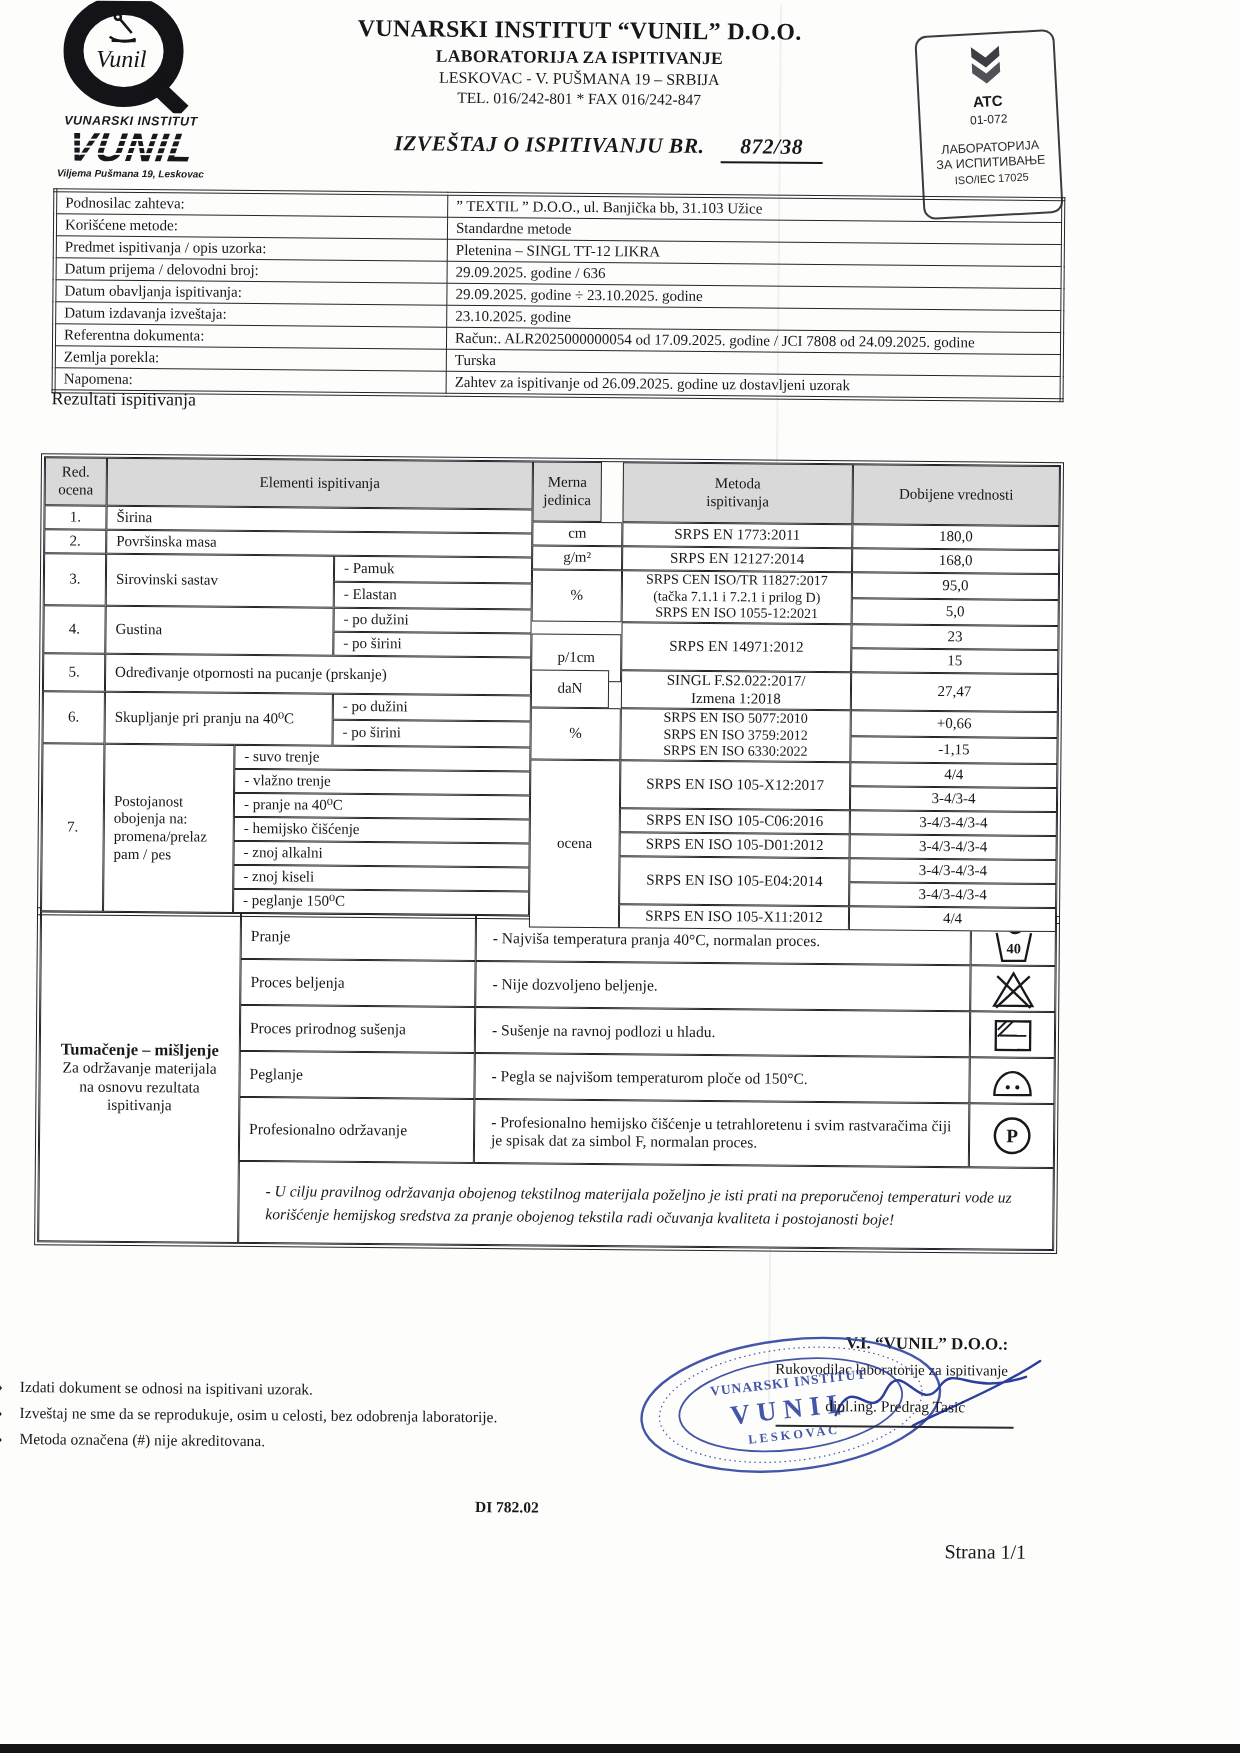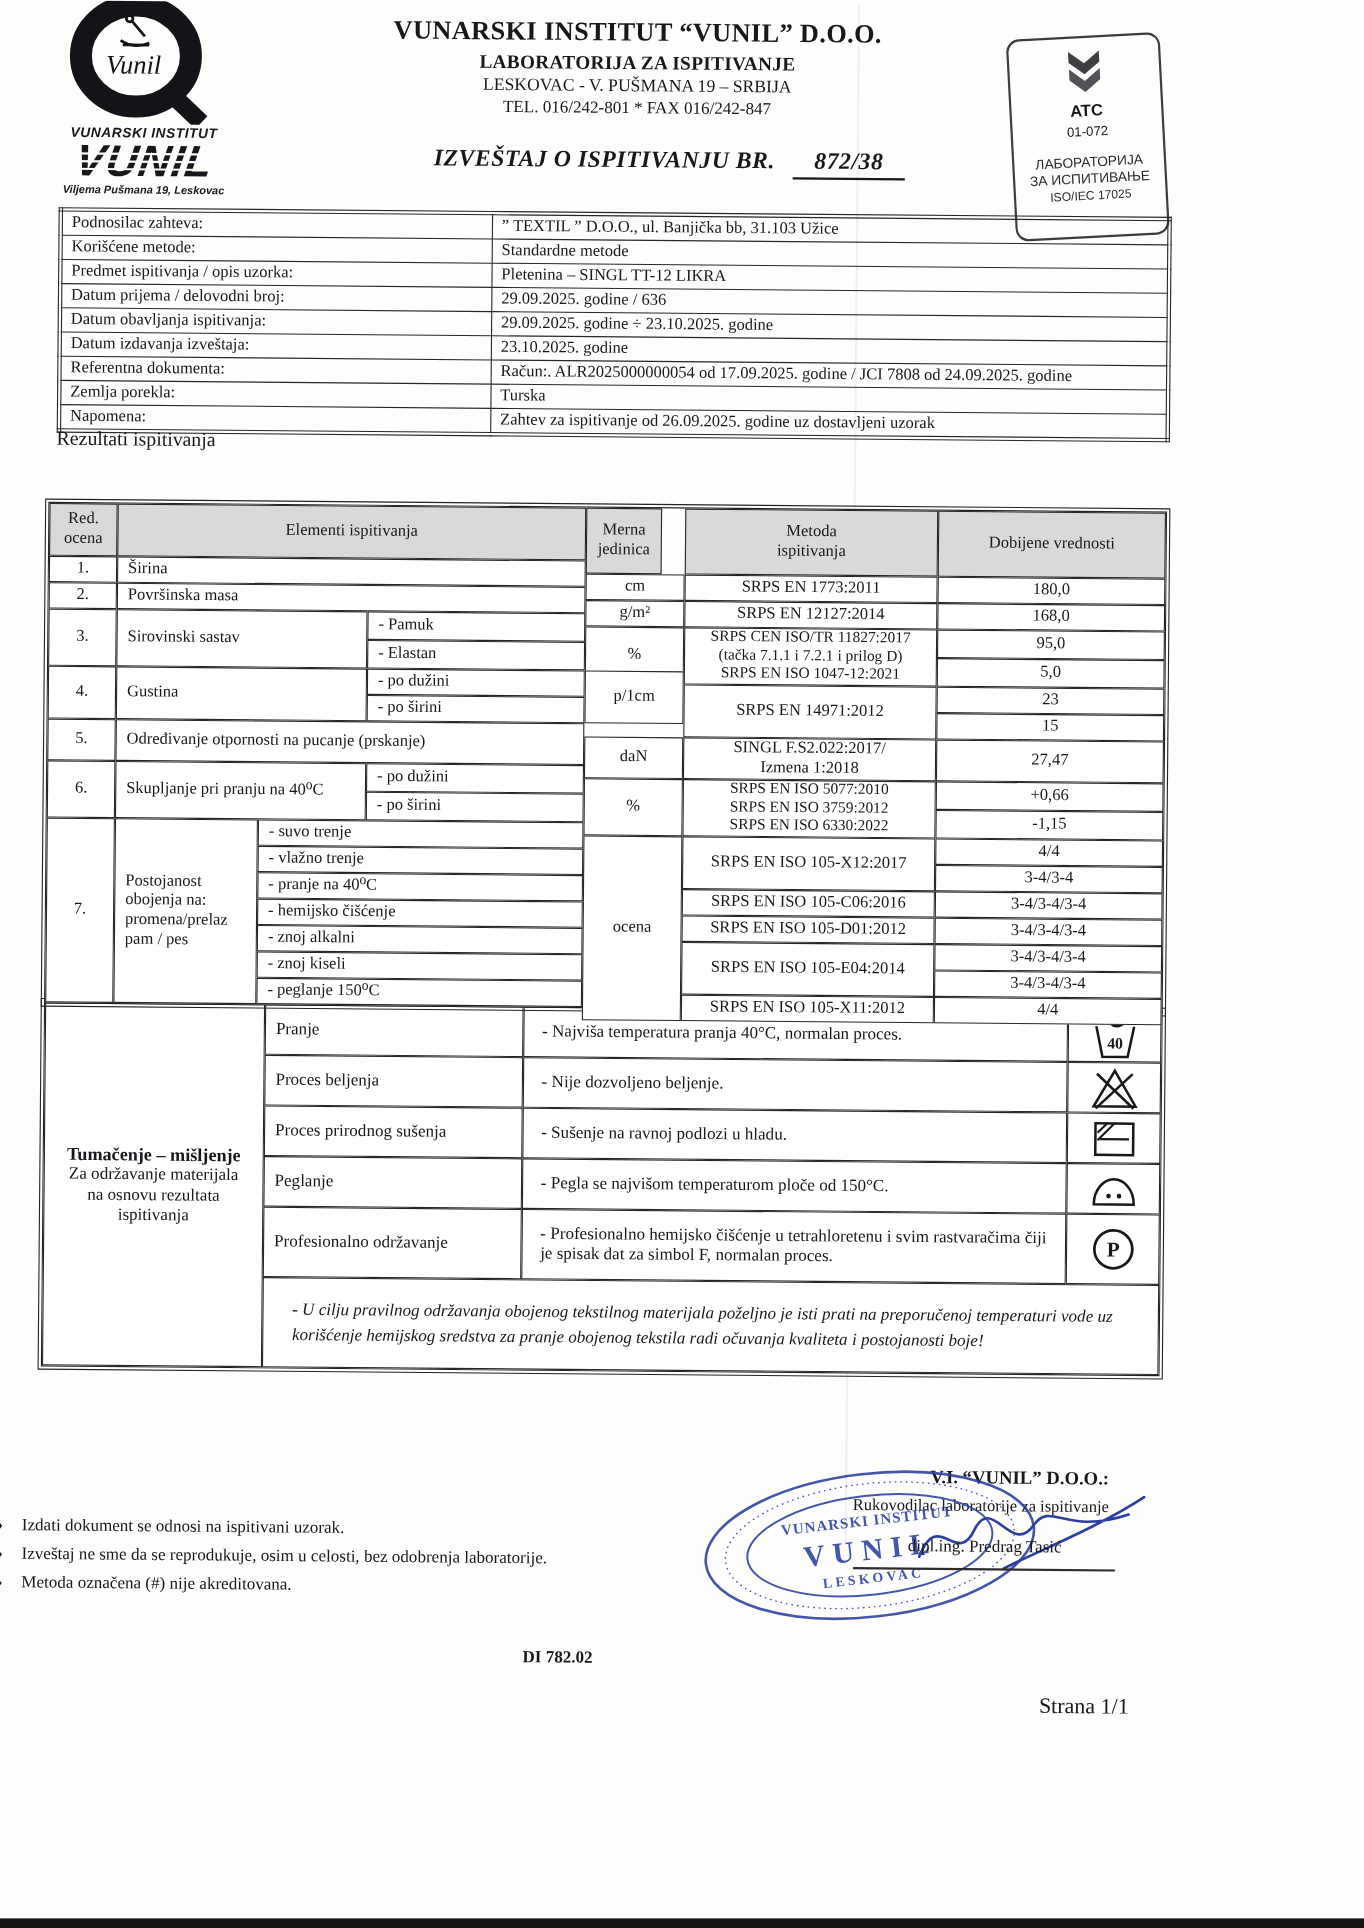--- a/index.html
+++ b/index.html
@@ -225,31 +225,31 @@
     <div class="cell l" style="left:192px;top:310px;width:296px;height:24px">- vlažno trenje</div>
     <div class="cell l" style="left:192px;top:334px;width:296px;height:24px">- pranje na 40⁰C</div>
     <div class="cell l" style="left:192px;top:358px;width:296px;height:24px">- hemijsko čišćenje</div>
     <div class="cell l" style="left:192px;top:382px;width:296px;height:24px">- znoj alkalni</div>
     <div class="cell l" style="left:192px;top:406px;width:296px;height:24px">- znoj kiseli</div>
     <div class="cell l" style="left:192px;top:430px;width:296px;height:24px">- peglanje 150⁰C</div>
 
     <div class="cell" style="left:488px;top:60px;width:90px;height:24px">cm</div>
     <div class="cell" style="left:488px;top:84px;width:90px;height:24px">g/m²</div>
     <div class="cell" style="left:488px;top:108px;width:90px;height:52px">%</div>
-    <div class="cell" style="left:488px;top:148px;width:90px;height:48px">p/1cm</div>
-    <div class="cell" style="left:488px;top:208px;width:90px;height:38px">daN</div>
+    <div class="cell" style="left:488px;top:172px;width:90px;height:48px">p/1cm</div>
+    <div class="cell" style="left:488px;top:208px;width:78px;height:38px">daN</div>
     <div class="cell" style="left:488px;top:246px;width:90px;height:52px">%</div>
     <div class="cell" style="left:488px;top:298px;width:90px;height:168px">ocena</div>
 
     <div class="cell" style="left:578px;top:60px;width:230px;height:24px">SRPS EN 1773:2011</div>
     <div class="cell" style="left:578px;top:84px;width:230px;height:24px">SRPS EN 12127:2014</div>
     <div class="cell col" style="left:578px;top:108px;width:230px;height:52px">
       <div class="mline">SRPS CEN ISO/TR 11827:2017</div>
       <div class="mline">(tačka 7.1.1 i 7.2.1 i prilog D)</div>
-      <div class="mline">SRPS EN ISO 1047-12:2021</div>
+      <div class="mline">SRPS EN ISO 1055-12:2021</div>
     </div>
     <div class="cell" style="left:578px;top:160px;width:230px;height:48px">SRPS EN 14971:2012</div>
     <div class="cell col" style="left:578px;top:208px;width:230px;height:38px">
       <div>SINGL F.S2.022:2017/</div>
       <div>Izmena 1:2018</div>
     </div>
     <div class="cell col" style="left:578px;top:246px;width:230px;height:52px">
       <div class="mline">SRPS EN ISO 5077:2010</div>
       <div class="mline">SRPS EN ISO 3759:2012</div>
       <div class="mline">SRPS EN ISO 6330:2022</div>

